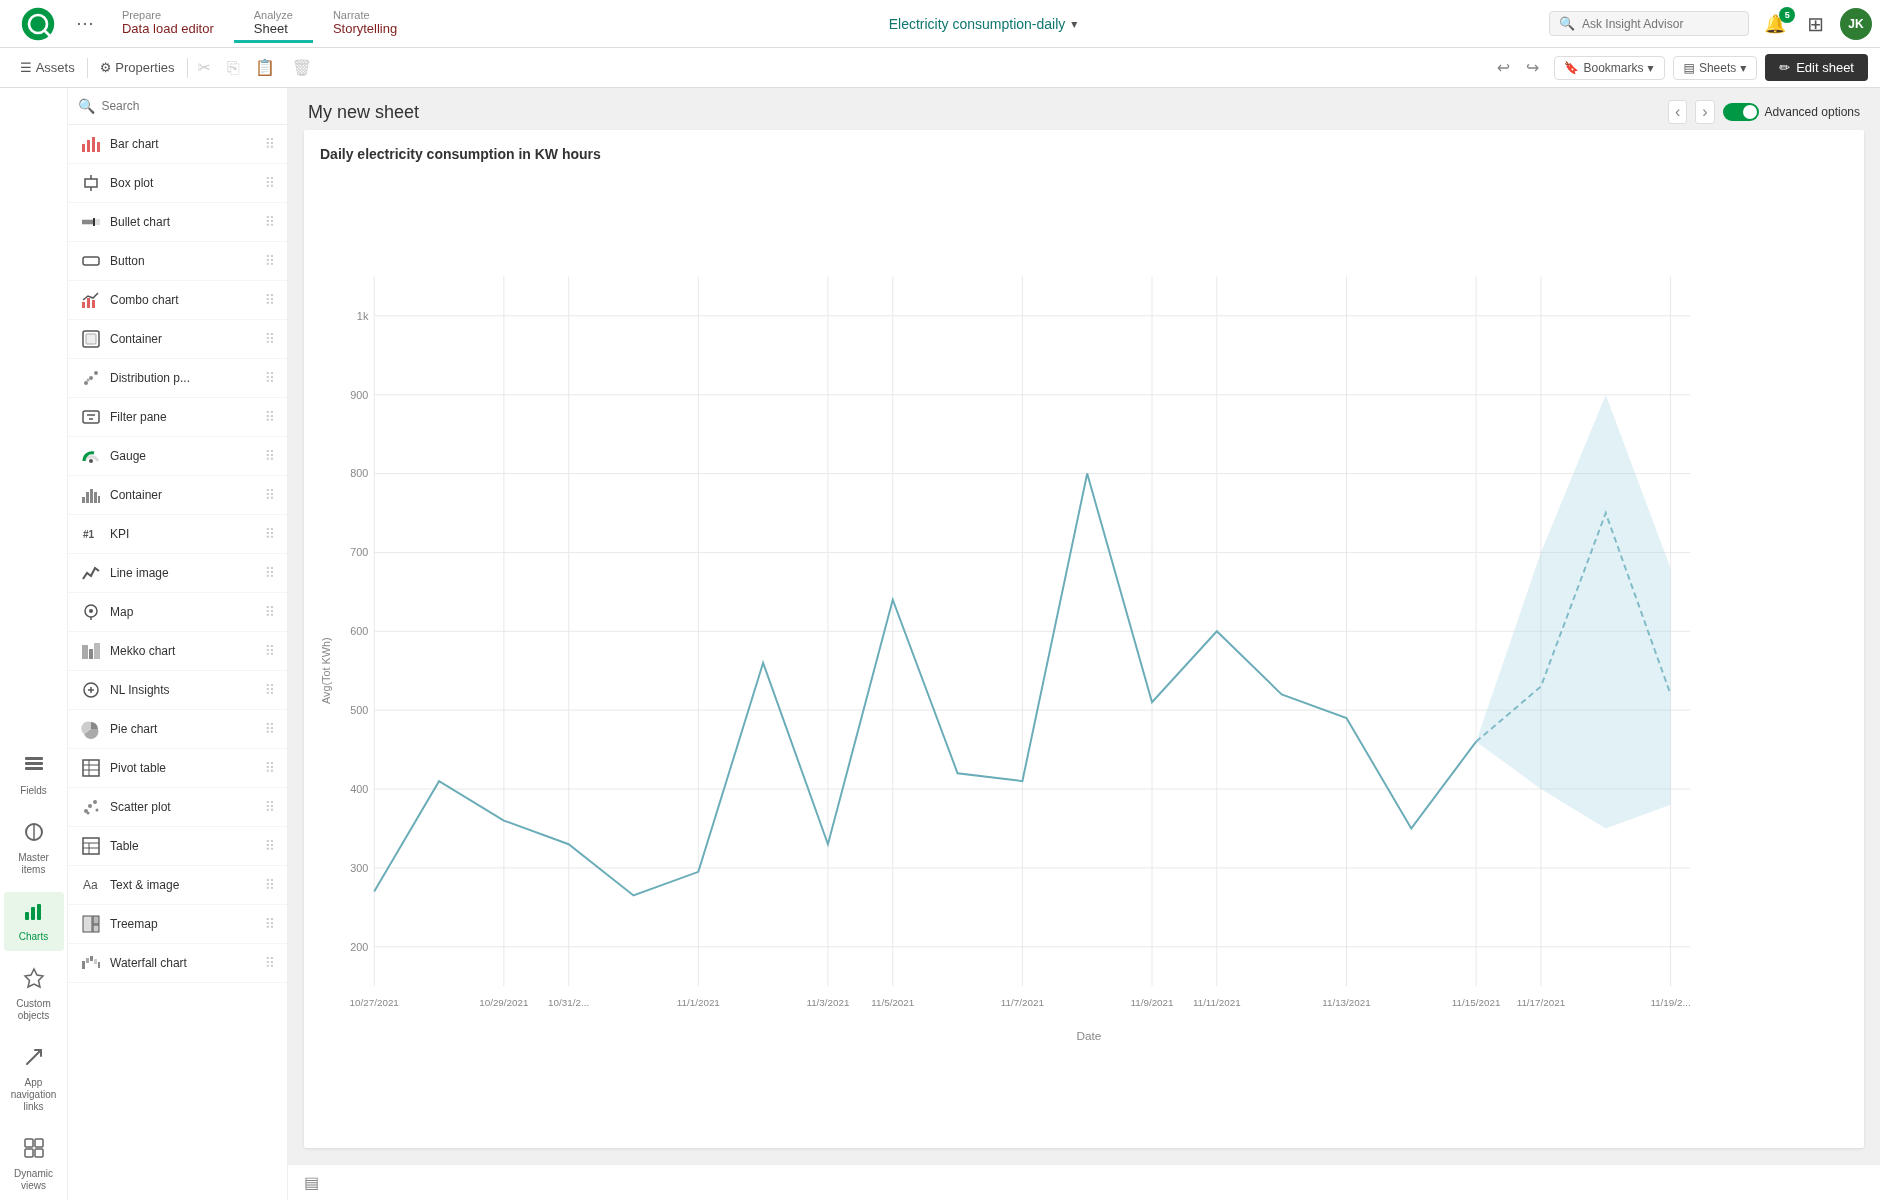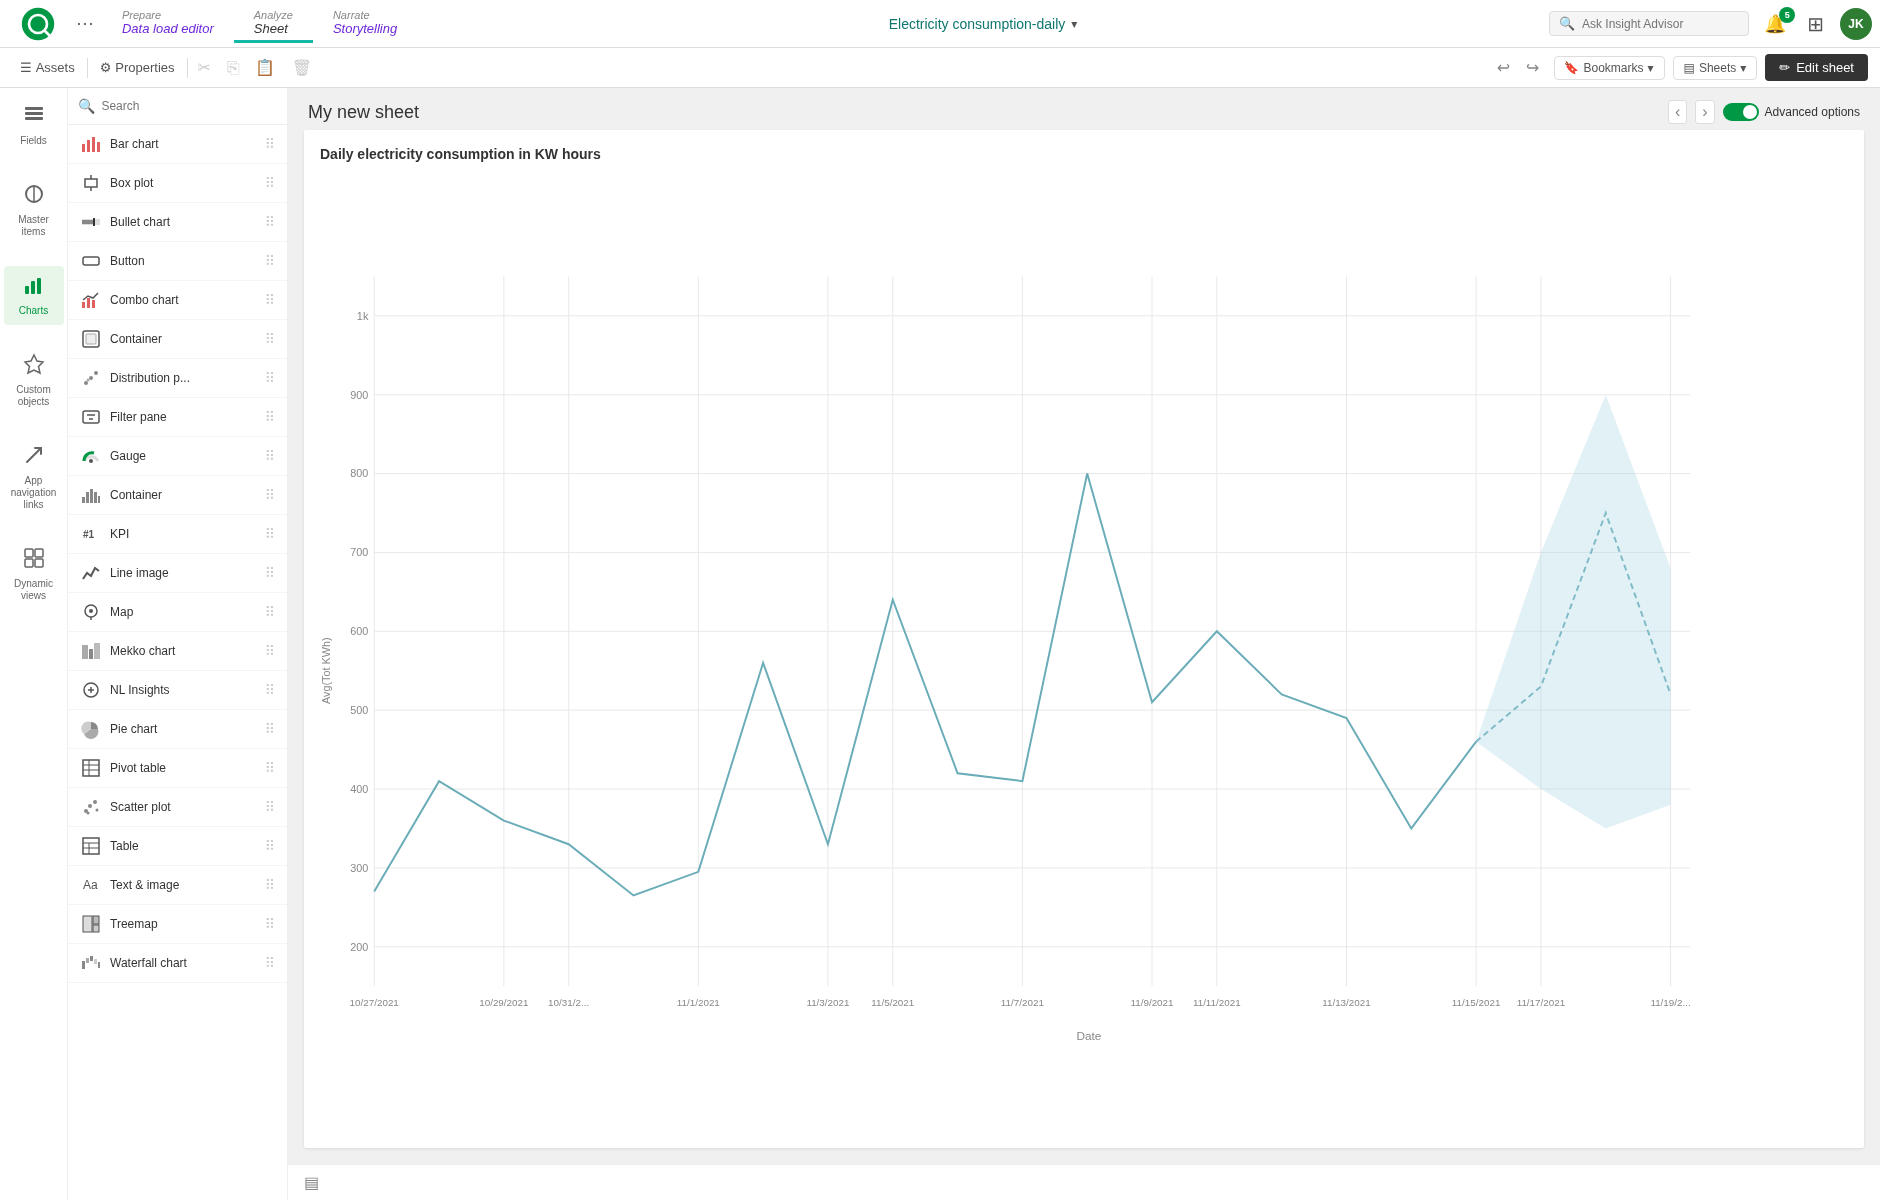--- a/index.html
+++ b/index.html
@@ -9,24 +9,24 @@
     .top-nav {
       display: flex; align-items: center; background: #fff; height: 48px;
       border-bottom: 1px solid #ddd; padding: 0 8px; gap: 0;
     }
     .top-nav-logo { display: flex; align-items: center; padding: 0 12px; }
     .qlik-logo { width: 36px; height: 36px; }
     .top-nav-dots { color: #555; font-size: 18px; cursor: pointer; padding: 0 8px; }
     .nav-tab {
       display: flex; flex-direction: column; justify-content: center;
       padding: 6px 20px; height: 39px; cursor: pointer; color: #555;
-      border-bottom: 3px solid transparent; font-size: 12px; font-style: italic;
+      border-bottom: 3px solid transparent; font-size: 12px;
     }
     .nav-tab .nav-label { font-size: 11px; color: #888; }
-    .nav-tab .nav-title { font-size: 13px; font-weight: 500; color: #6d28d9; }
+    .nav-tab .nav-title { font-size: 13px; font-weight: 500; color: #7f1d1d; }
     .nav-tab.active { border-bottom: 3px solid #009845; }
     .nav-tab.active .nav-title { color: #333; }
     .nav-center { flex: 1; display: flex; justify-content: center; align-items: center; gap: 6px; }
     .app-title { font-size: 14px; font-weight: 500; color: #0f766e; cursor: pointer; }
     .chevron-icon { font-size: 12px; color: #555; }
     .nav-right { display: flex; align-items: center; gap: 12px; }
     .search-bar {
       display: flex; align-items: center; background: #f5f5f5; border: 1px solid #ddd;
       border-radius: 4px; padding: 4px 10px; gap: 6px; width: 200px;
     }
@@ -66,21 +66,21 @@
     .assets-tab { display: flex; align-items: center; gap: 4px; font-size: 13px; color: #555; cursor: pointer; padding: 4px 8px; }
     .properties-tab { display: flex; align-items: center; gap: 4px; font-size: 13px; color: #555; cursor: pointer; padding: 4px 8px; }
     .tab-divider { width: 1px; height: 20px; background: #ddd; }
 
     
     .main-layout { display: flex; height: calc(1200px - 88px); }
 
     
     .left-sidebar {
       width: 68px; background: #fff; border-right: 1px solid #eee;
-      display: flex; flex-direction: column; align-items: center; padding-top: 8px; gap: 20px;
+      display: flex; flex-direction: column; align-items: center; padding-top: 8px; gap: 8px; justify-content: flex-end;
     }
     .sidebar-item {
       display: flex; flex-direction: column; align-items: center; justify-content: center;
       width: 60px; padding: 8px 4px; cursor: pointer; border-radius: 4px; color: #666;
       font-size: 10px; gap: 4px; text-align: center;
     }
     .sidebar-item.active { background: #e8f5e9; color: #009845; }
     .sidebar-item .si-icon { font-size: 20px; }
     .sidebar-item .si-label { font-size: 10px; line-height: 1.2; }
 

